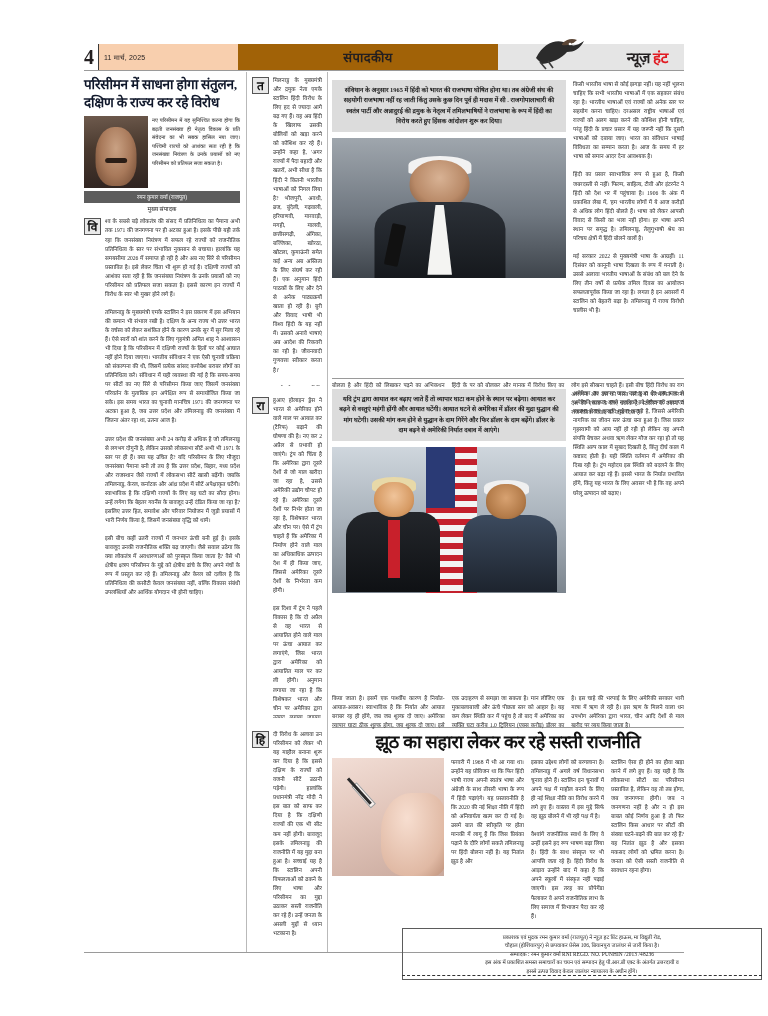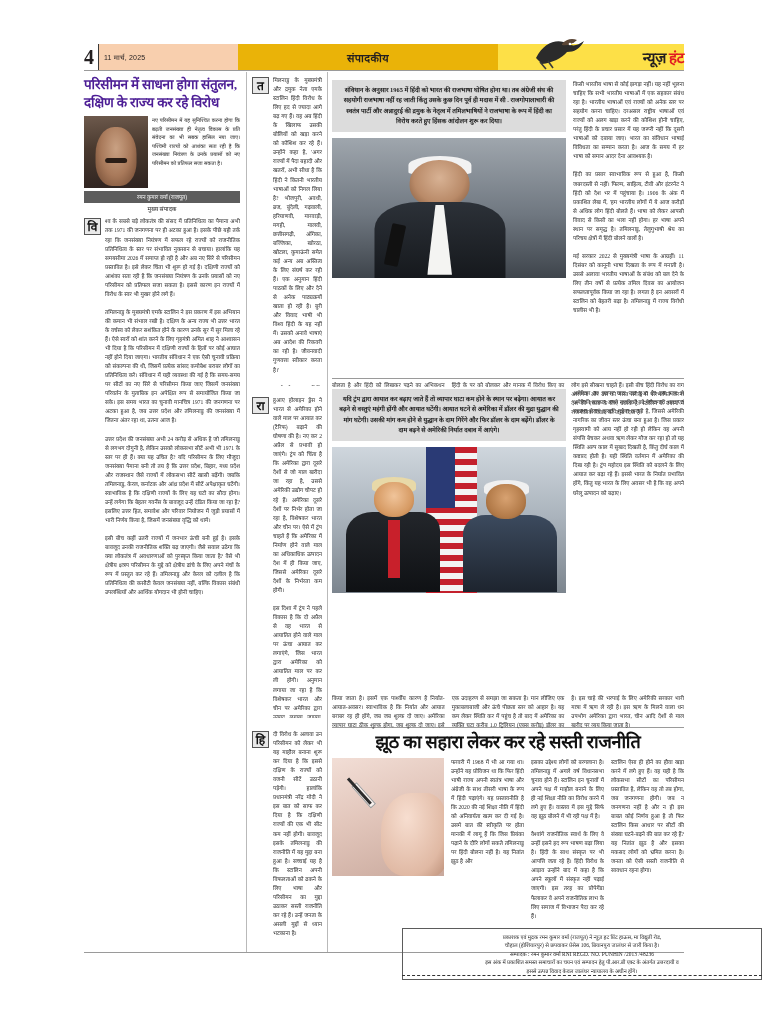--- a/index.html
+++ b/index.html
@@ -33,30 +33,30 @@
     background: #f8cfae;
     border-left: 1.5px solid #3a3a3a;
     display: flex; align-items: center;
     padding-left: 5px;
     font-size: 7px; color: #231f20;
     letter-spacing: .2px;
   }
   .section-label {
     flex: 1;
     display: flex; align-items: center; justify-content: center;
-    font-size: 11px; font-weight: bold; color: #231f20;
-    background: #eab308;
+    font-size: 13px; font-weight: bold; color: #231f20;
+    background: #a16207;
     letter-spacing: .4px;
   }
   .brand-strip {
     flex: 0 0 186px;
-    background: #fde047;
+    background: #e5e5e5;
     position: relative;
     display: flex; align-items: center; justify-content: flex-end;
-    padding-right: 0;
+    padding-right: 16px;
   }
   .brand-logo-bird {
     position: absolute; left: 34px; top: -8px;
     width: 56px; height: 34px;
   }
   .brand-text {
     font-size: 15px; font-weight: bold; color: #231f20;
     letter-spacing: -.3px; z-index: 2;
     display: flex; align-items: baseline; gap: 3px;
   }
@@ -68,21 +68,21 @@
     position: absolute;
     width: 1px; background: #b9b9b9;
   }
   .rule-h {
     position: absolute; height: 1px; background: #9a9a9a;
   }
 
   
   .hl-left {
     font-family: "Liberation Serif", serif;
-    font-size: 13.5px; font-weight: bold; color: #4c1d95;
+    font-size: 13.5px; font-weight: bold; color: #0f172a;
     line-height: 1.35; letter-spacing: -.2px;
   }
   .hl-main {
     font-family: "Liberation Serif", serif;
     font-weight: bold; color: #111;
     text-align: center;
     letter-spacing: -.3px;
   }
   .hl-main.big { font-size: 25px; line-height: 1.1; }
   .hl-main.mid { font-size: 20px; line-height: 1.1; }

